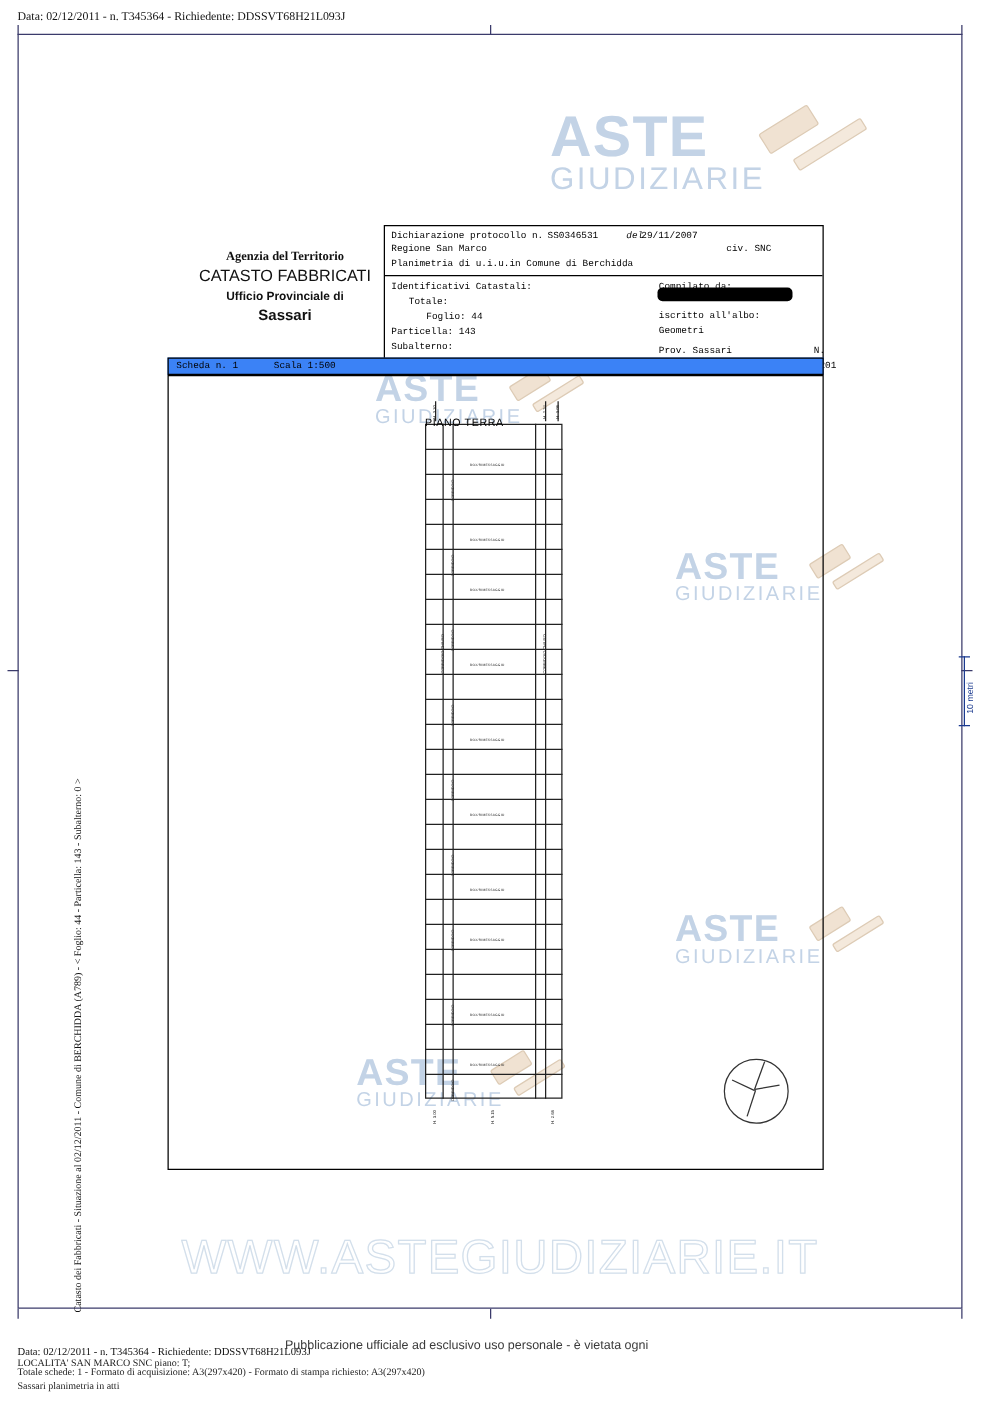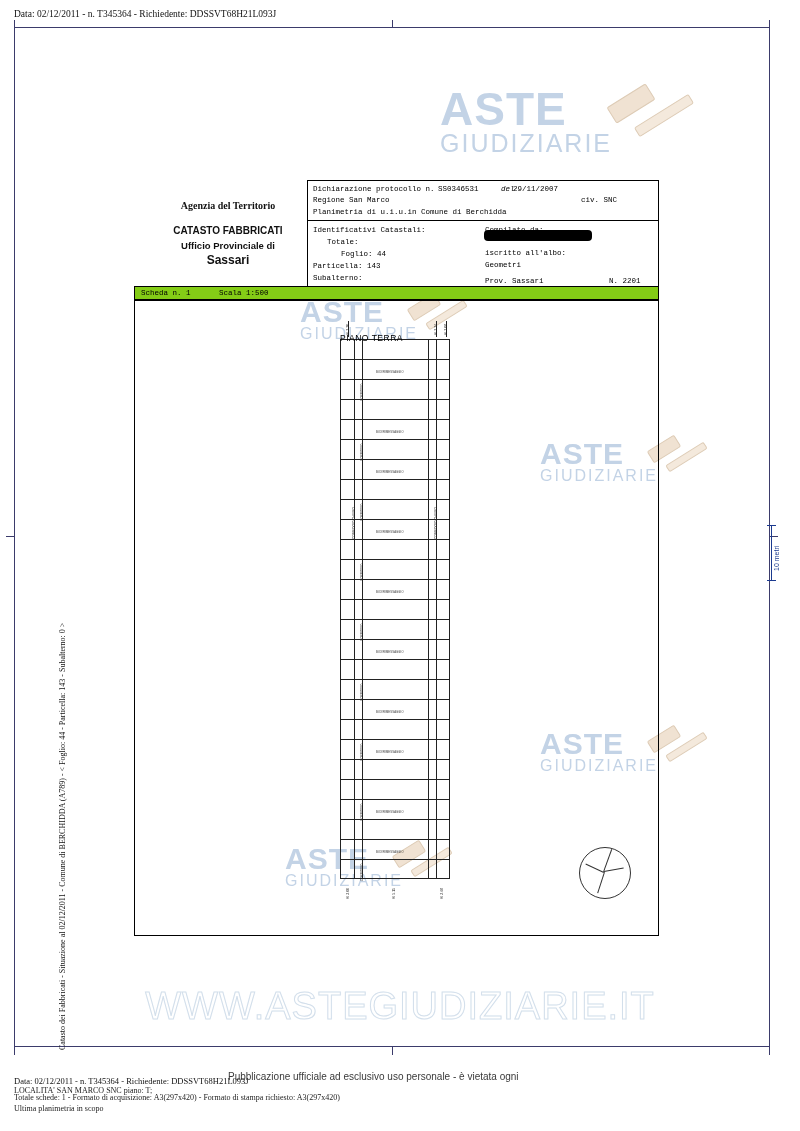--- a/index.html
+++ b/index.html
@@ -110,21 +110,21 @@
 
   
   .agency {
     position: absolute;
     left: 148px; top: 200px;
     width: 160px;
     text-align: center;
     color: #111;
   }
   .agency .a1 { font-size: 10px; font-weight: bold; font-family: "Liberation Serif", serif; }
-  .agency .a2 { font-size: 10px; font-weight: bold; margin-top: 14px; }
+  .agency .a2 { font-size: 13px; font-weight: normal; margin-top: 2px; }
   .agency .a3 { font-size: 9.5px; font-weight: bold; margin-top: 4px; }
   .agency .a4 { font-size: 12px; font-weight: bold; margin-top: 2px; }
 
   
   .decl {
     position: absolute;
     left: 307px; top: 180px;
     width: 352px;
     border: 1px solid #000;
     box-sizing: border-box;
@@ -148,21 +148,21 @@
 
   
   .scheda {
     position: absolute;
     left: 134px; top: 286px;
     width: 525px; height: 14px;
     border: 1px solid #000;
     box-sizing: border-box;
     font-family: "Liberation Mono", monospace;
     font-size: 7.5px;
-    background: #84cc16;
+    background: #3b82f6;
   }
   .scheda span { position: absolute; top: 2px; }
 
   
   .plan {
     position: absolute;
     left: 134px; top: 300px;
     width: 525px; height: 636px;
     border: 1px solid #000;
     box-sizing: border-box;
@@ -385,21 +385,21 @@
     </div>
     <div class="divider"></div>
     <div class="cols">
       <div class="left" style="padding:3px 5px 4px 5px; line-height:1.6;">
         <div>Identificativi Catastali:</div>
         <div style="padding-left:14px;"><span>Totale:</span></div>
         <div style="padding-left:28px;"><span>Foglio:</span>&nbsp;<span>44</span></div>
         <div><span>Particella:</span>&nbsp;<span>143</span></div>
         <div><span>Subalterno:</span></div>
       </div>
-      <div class="right" style="padding:3px 5px 4px 5px; line-height:1.6; position:relative;">
+      <div class="right" style="padding:3px 5px 4px 5px; line-height:1.6; position:relative;margin-left:42px;">
         <div>Compilato da:</div>
         <div class="redact" style="position:absolute; left:4px; top:9px; width:108px; height:11px;"></div>
         <div style="height:11px;"></div>
         <div>iscritto all'albo:</div>
         <div>Geometri</div>
         <div style="position:relative; height:12px; margin-top:4px;">
           <span>Prov. Sassari</span>
           <span style="position:absolute; left:124px;">N.  2201</span>
         </div>
       </div>
@@ -502,21 +502,21 @@
     <div class="txt">10 metri</div>
   </div>
 
   <div class="vert" style="left:58px; top:1050px; font-size:8px;">Catasto dei Fabbricati - Situazione al 02/12/2011 - Comune di BERCHIDDA (A789) - &lt; Foglio: 44 - Particella: 143 - Subalterno: 0 &gt;</div>
 
   <div class="bottom-left">
     <div>Data: 02/12/2011 - n. T345364 - Richiedente: DDSSVT68H21L093J</div>
   </div>
   <div class="bottom-hidden">
     <div>Totale schede: 1 - Formato di acquisizione: A3(297x420) - Formato di stampa richiesto: A3(297x420)</div>
-    <div>Ultima planimetria in scopo</div>
+    <div>Sassari planimetria in atti</div>
   </div>
   <div style="position:absolute; left:14px; top:1086px; font-family:'Liberation Serif',serif; font-size:8px; color:#222;">LOCALITA' SAN MARCO SNC piano: T;</div>
 
   <div class="bottom-notice">
     <div>Pubblicazione ufficiale ad esclusivo uso personale - è vietata ogni</div>
   </div>
 
 </div>
 
 </body></html>

